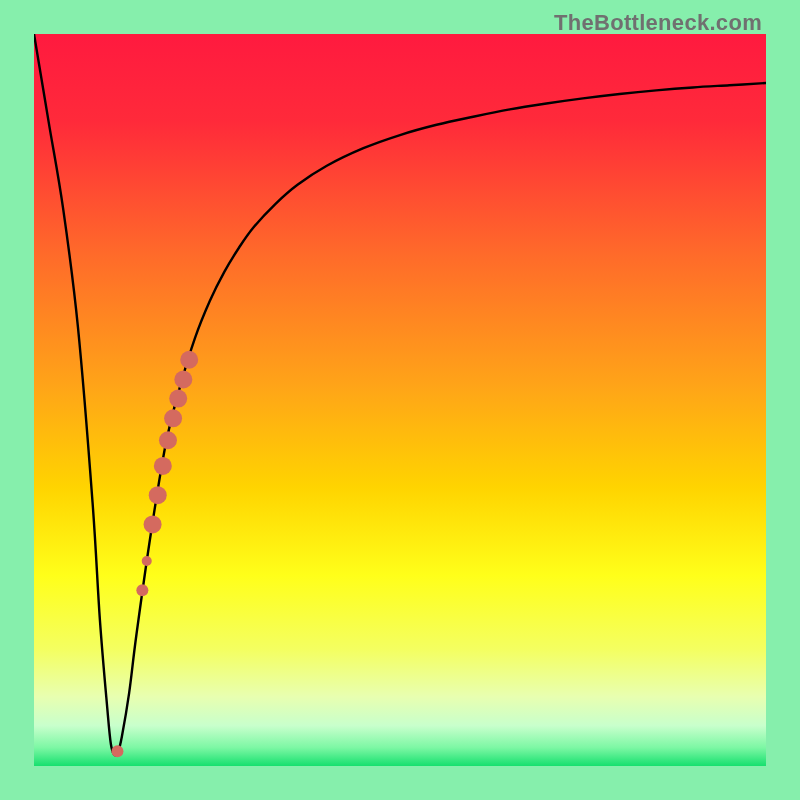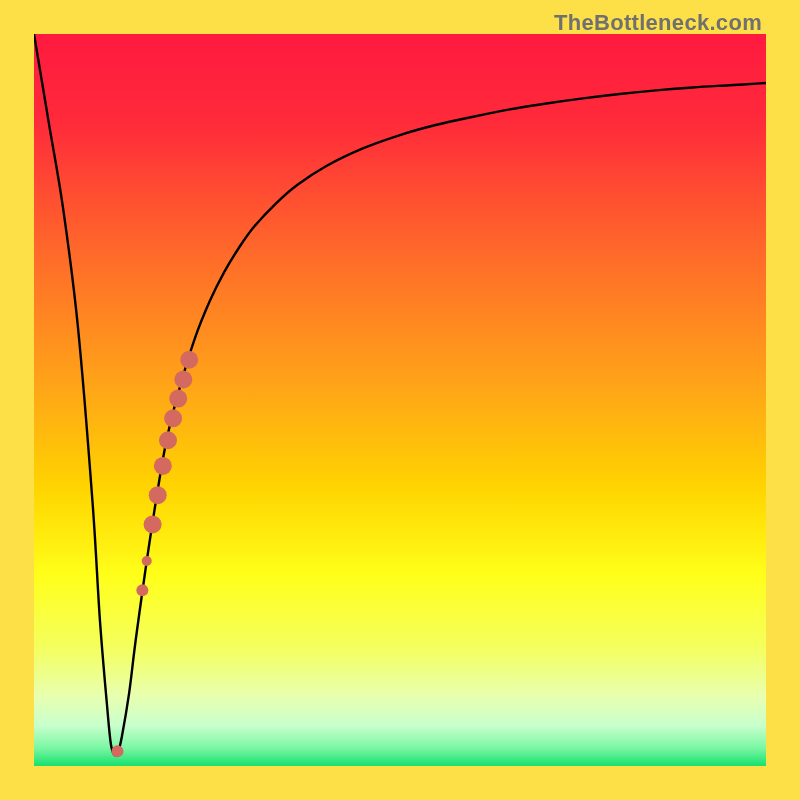--- a/index.html
+++ b/index.html
@@ -8,21 +8,21 @@
     width: 800px;
     height: 800px;
     overflow: hidden;
     background: #000;
     font-family: Arial, Helvetica, sans-serif;
   }
   .frame {
     position: relative;
     width: 800px;
     height: 800px;
-    background: #fde047;
+    background: #86efac;
   }
   .plot {
     position: absolute;
     left: 34px;
     top: 34px;
     width: 732px;
     height: 732px;
     overflow: hidden;
   }
   .watermark {

